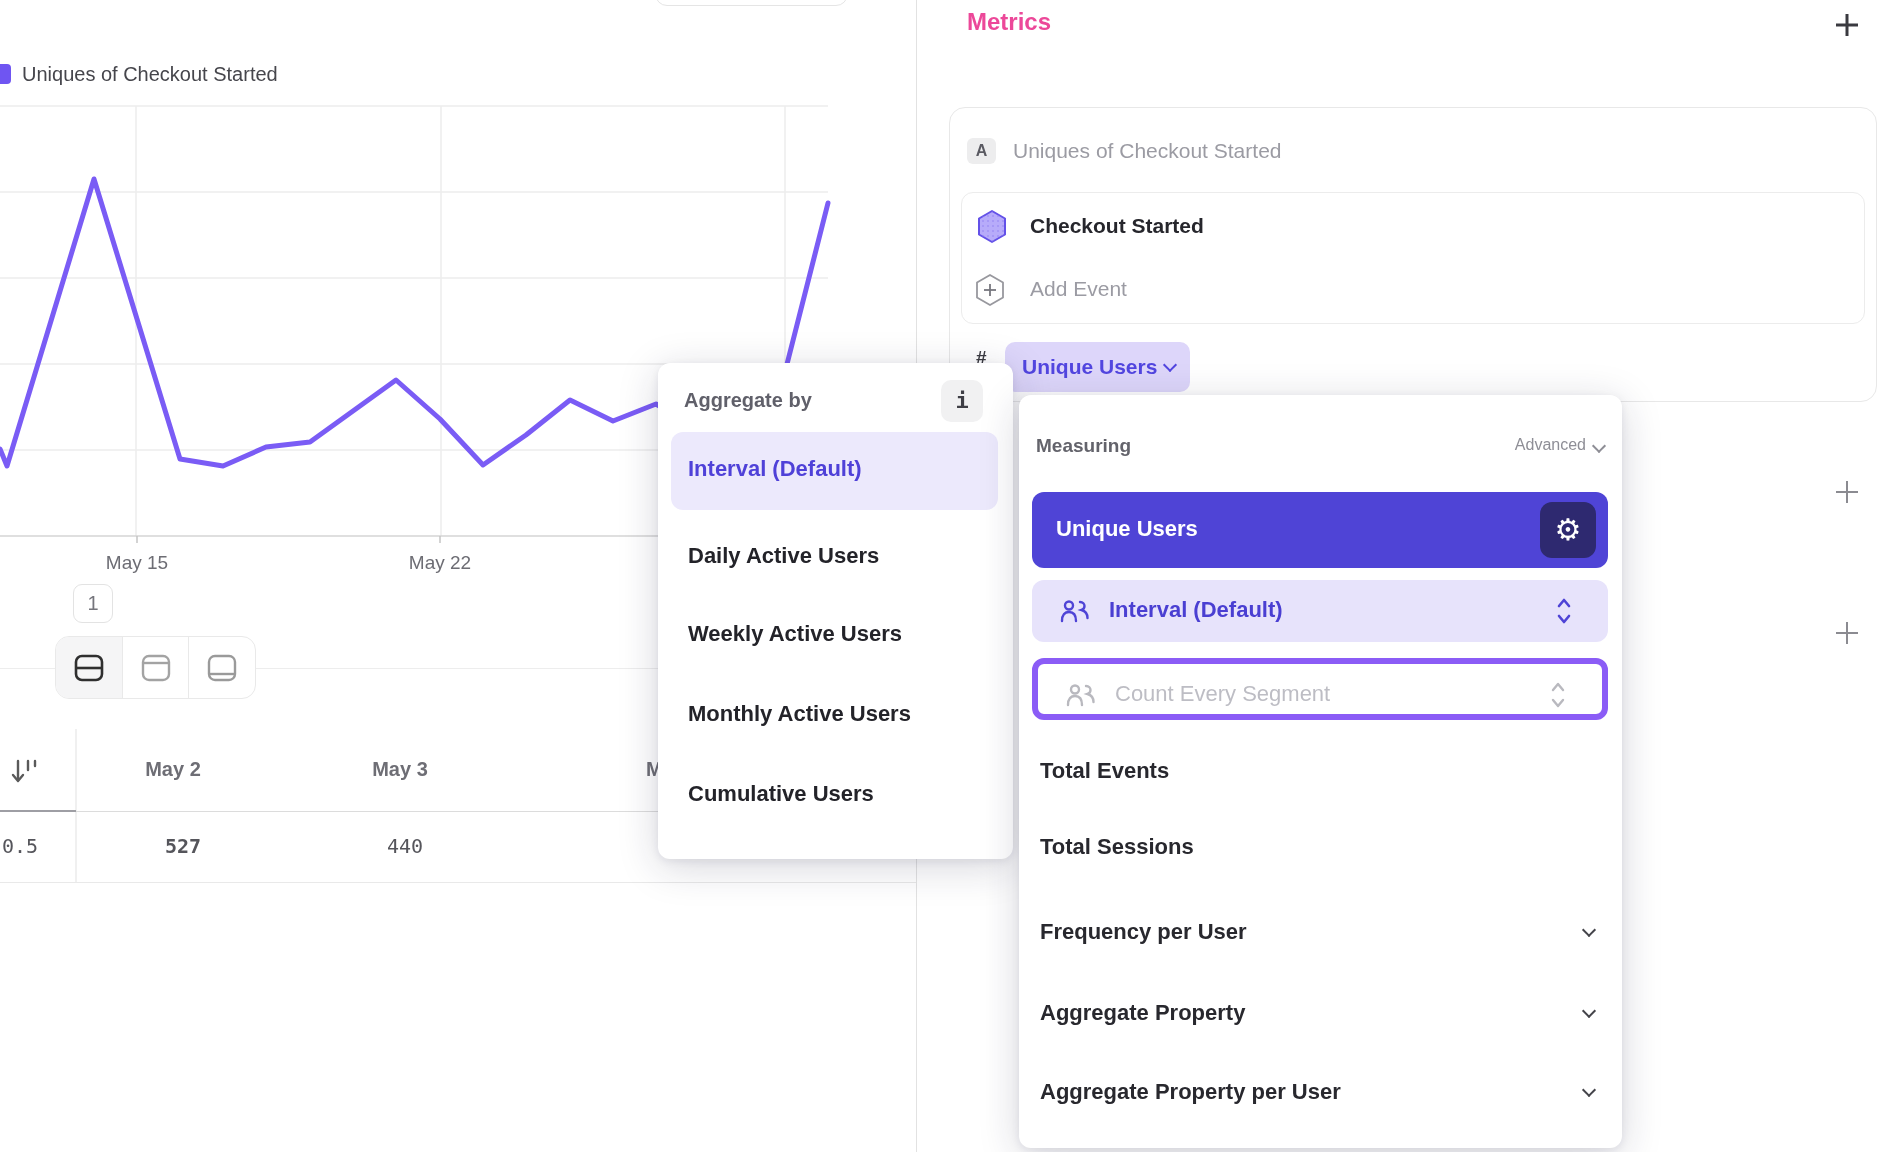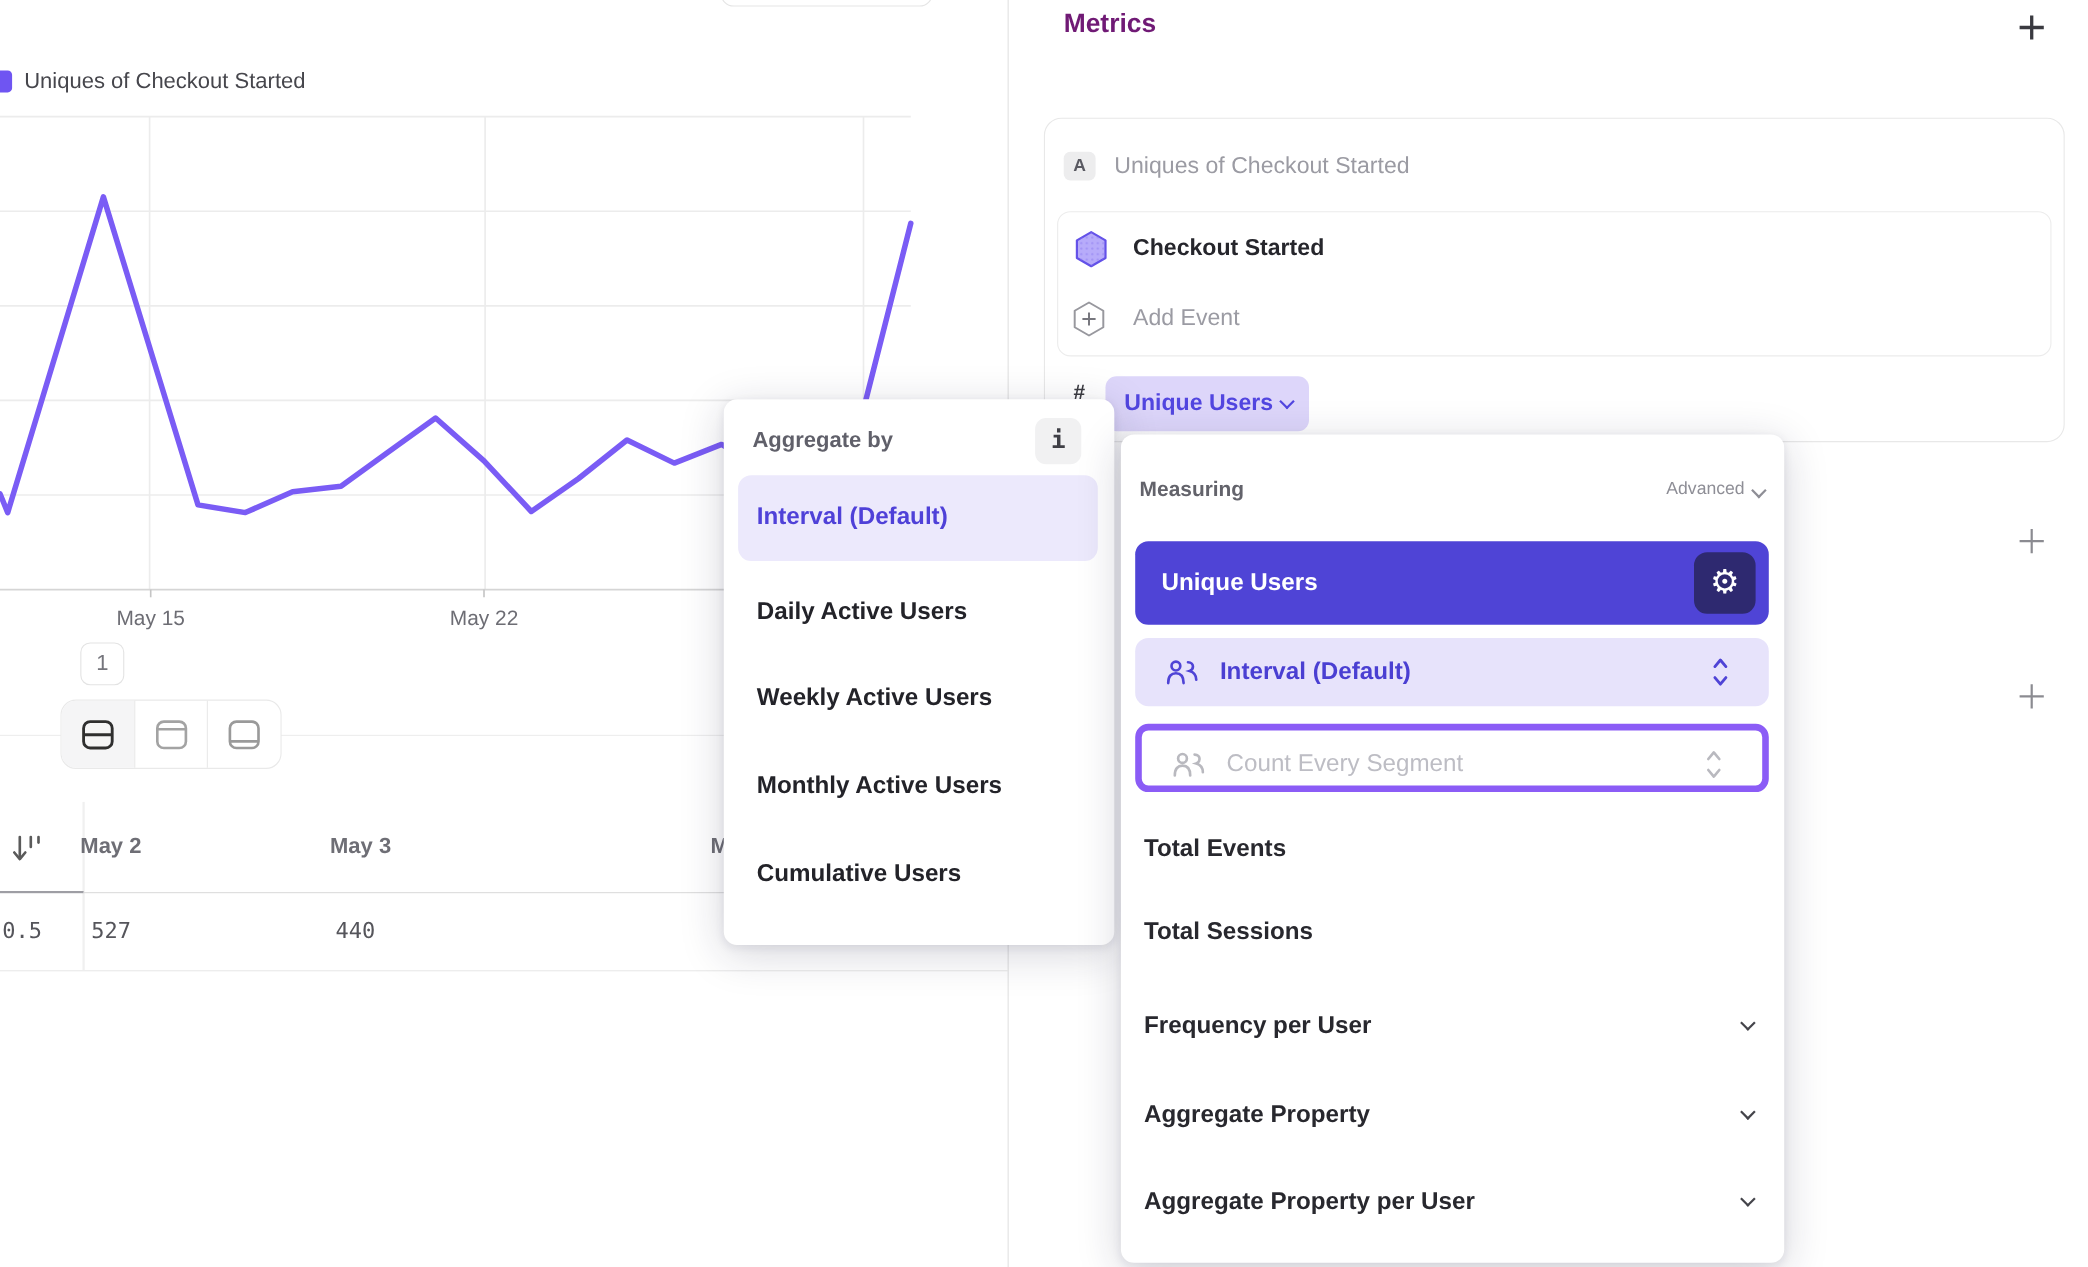--- a/index.html
+++ b/index.html
@@ -27,34 +27,34 @@
   .seg + .seg { border-left:1px solid #e9e9e9; }
   .seg.sel { background:#f5f5f6; border-radius:13px 0 0 13px; }
 
   
   #col-divider { left:75px; top:729px; width:2px; height:153px; background:#f0f0f0; }
   #hdr-border-a { left:0; top:810px; width:76px; height:2px; background:#9e9ea4; }
   #hdr-border-b { left:76px; top:811px; width:840px; height:1px; background:#dcdcdc; }
   #row-border { left:0; top:882px; width:916px; height:1px; background:#e9e9e9; }
   .th { top:758px; font-size:20px; color:#6e6e75; font-weight:600; }
   .td { top:834px; font-size:20px; color:#55555b; font-family:"DejaVu Sans Mono", monospace; }
-  .ralign { text-align:left; }
+  .ralign { text-align:center; }
   #th-0 { left:73px;  width:200px; } 
   #th-1 { left:300px; width:200px; } 
   #th-2 { left:646px; width:90px; text-align:left; }
-  #td-0 { left:83px;  width:200px; }
+  #td-0 { left:83px;  width:200px;font-weight:bold; }
   #td-1 { left:305px; width:200px; }
   #td-frag { left:2px; width:60px; text-align:left; }
   #sort-icon { left:8px; top:756px; }
 
   
   #v-divider { left:916px; top:0; width:1px; height:1152px; background:#e2e2e2; }
 
   
-  #metrics-title { left:967px; top:8px; font-size:24px; font-weight:700; color:#701a75; }
+  #metrics-title { left:967px; top:8px; font-size:24px; font-weight:700; color:#ec4899; }
   #metrics-add { left:1834px; top:12px; }
   #metric-card { left:949px; top:107px; width:928px; height:295px; border:1px solid #e8e8e8;
     border-radius:16px; background:#fff; }
   #metric-badge { left:967px; top:138px; width:29px; height:26px; border-radius:6px; background:#ededee;
     font-size:16px; font-weight:700; color:#5a5a62; text-align:center; line-height:26px; }
   #metric-name { left:1013px; top:139px; font-size:21px; color:#9b9ba3; font-weight:500; }
   #event-card { left:961px; top:192px; width:904px; height:132px; border:1px solid #ececec; border-radius:12px; }
   #event-hex { left:976px; top:209px; }
   #event-name { left:1030px; top:214px; font-size:21px; color:#26262c; font-weight:600; }
   #add-event-icon { left:974px; top:273px; }

